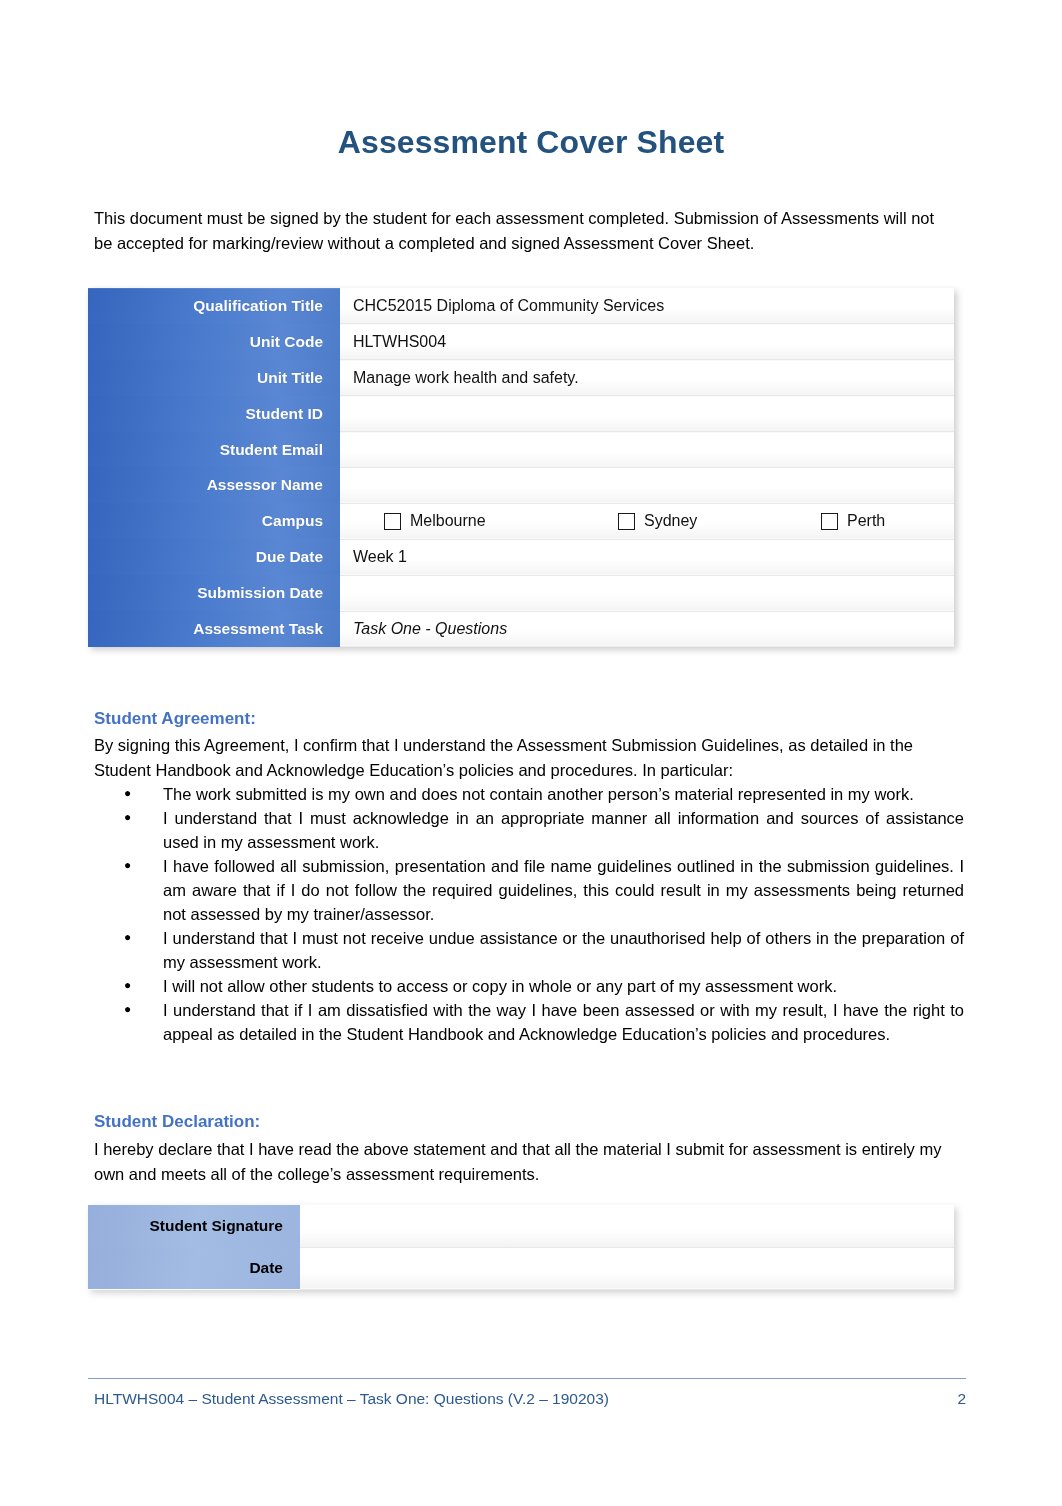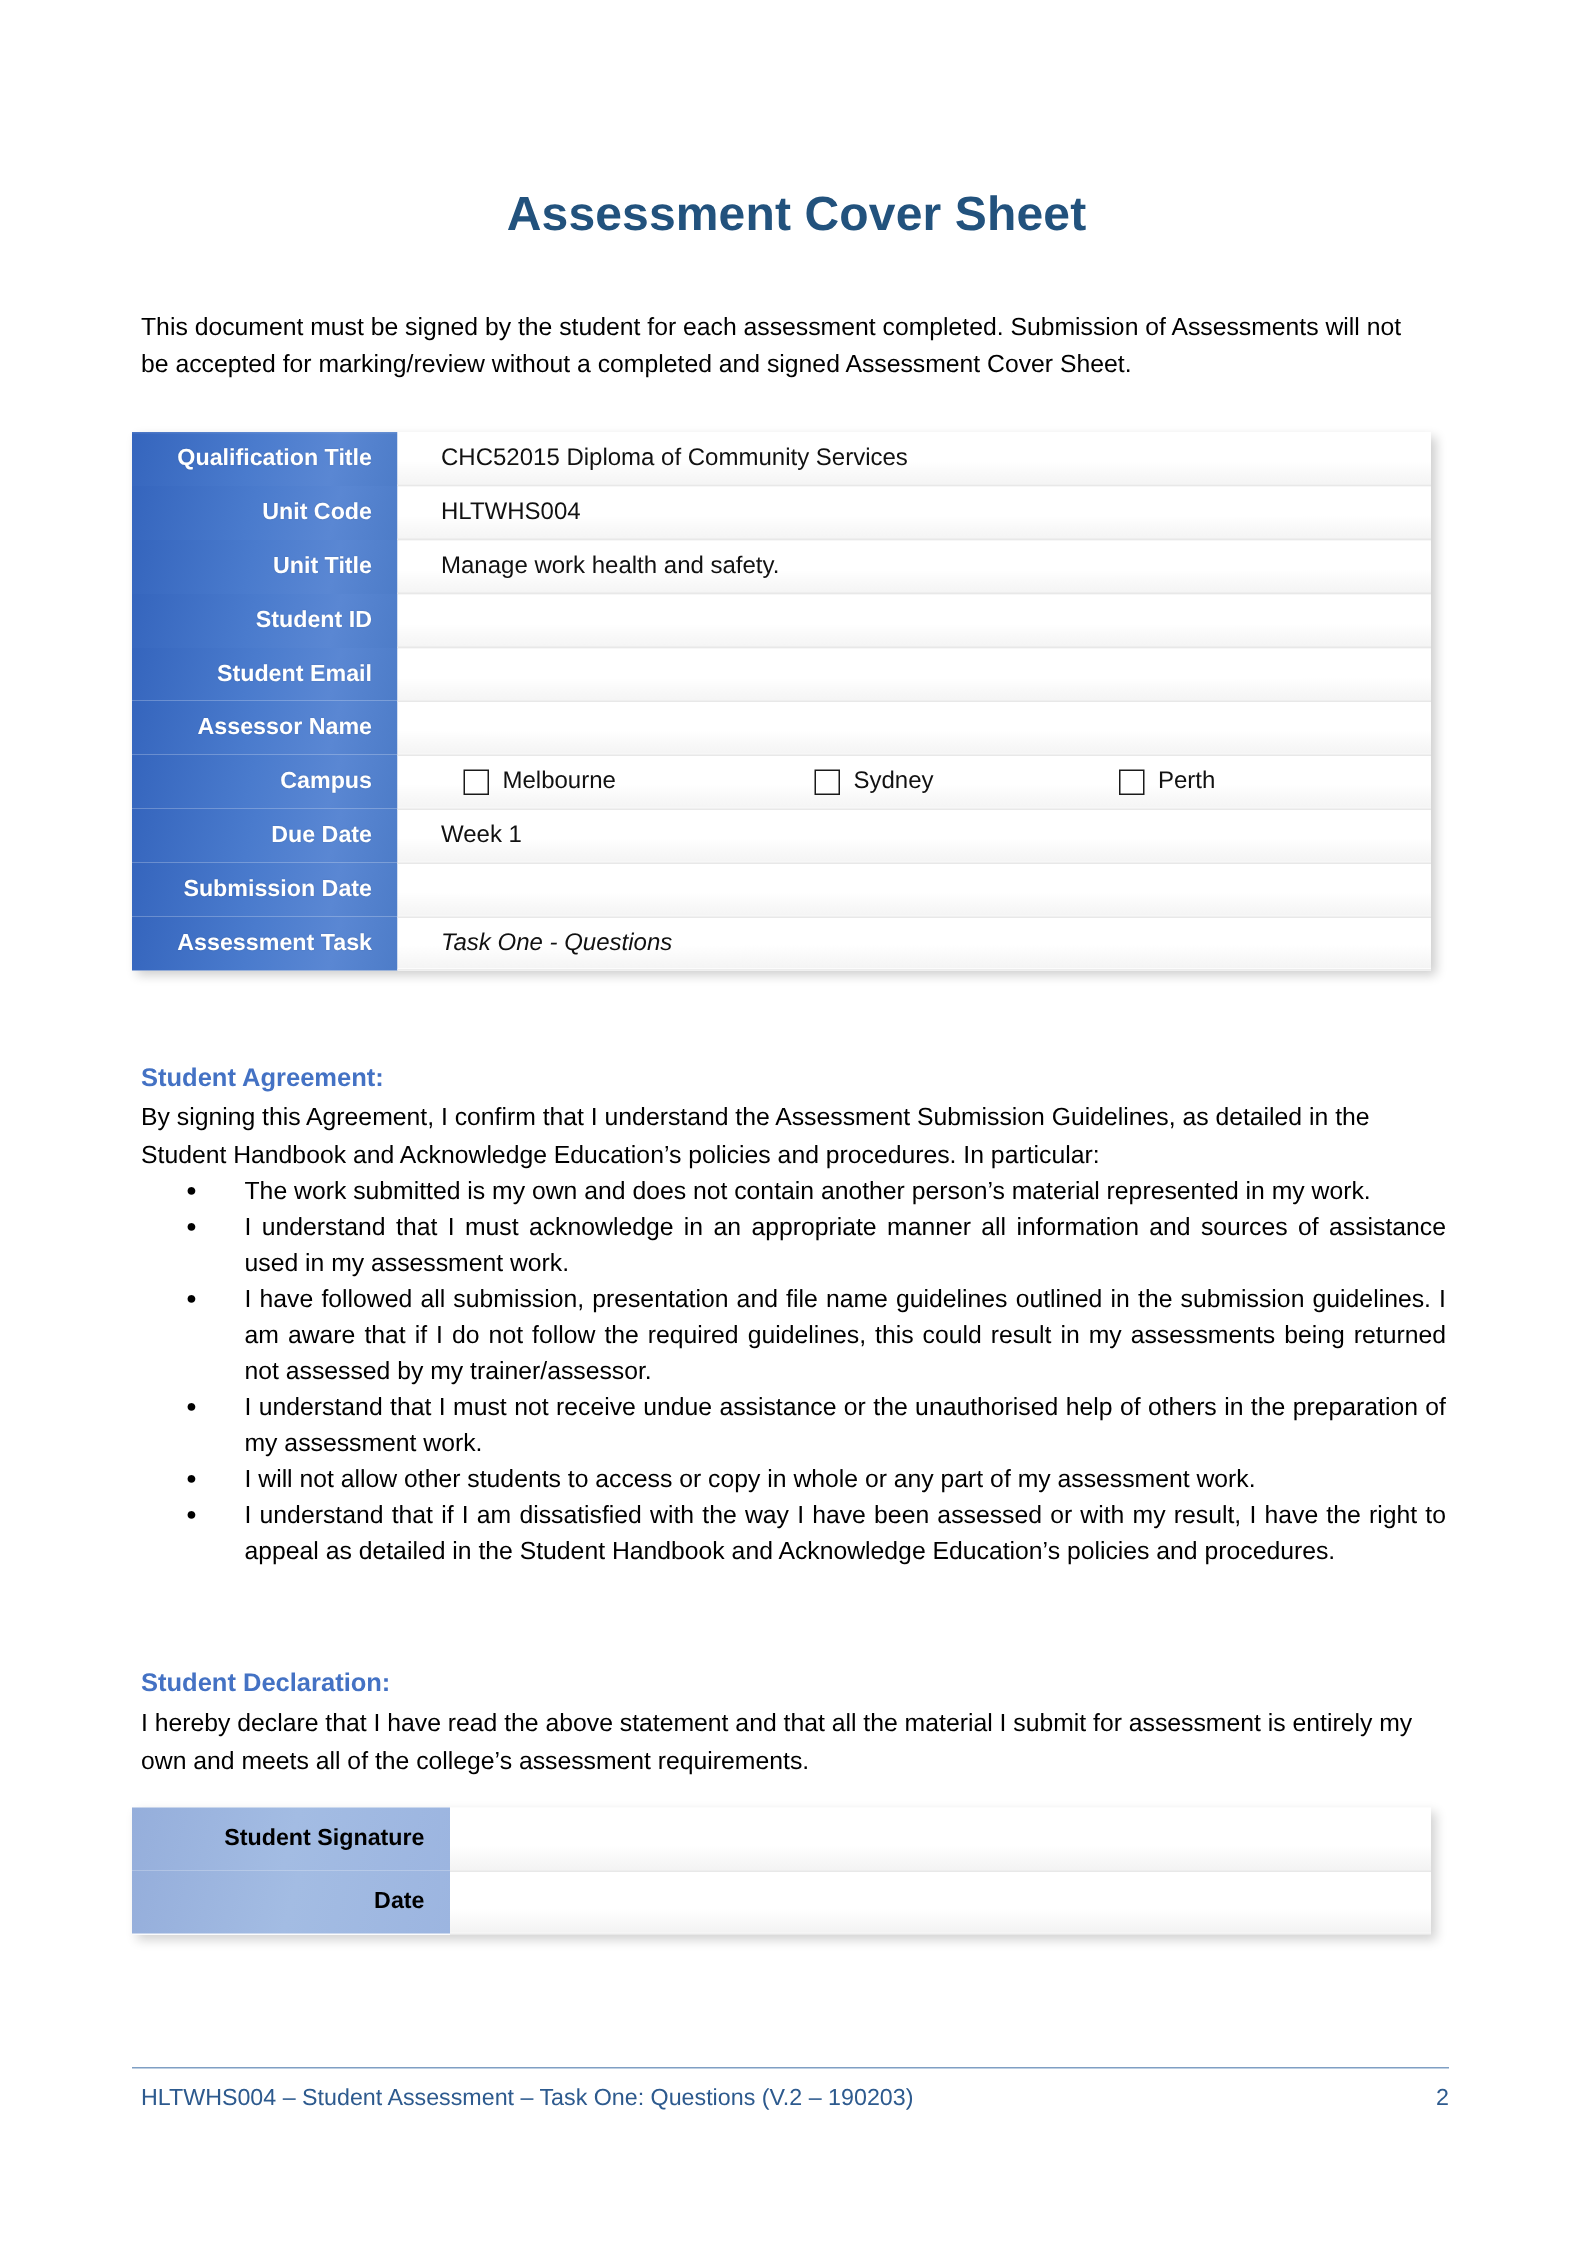--- a/index.html
+++ b/index.html
@@ -57,36 +57,36 @@
     box-shadow: 3px 3px 7px rgba(0,0,0,0.20);
     background: #fbfbfb;
   }
   .info-table tr { height: 35.9px; }
   .info-table td {
     padding: 0;
     vertical-align: middle;
     border: none;
   }
   .info-table td.lbl {
-    width: 177px;
+    width: 252px;
     background: linear-gradient(105deg, #3565bd 0%, #4a7bcd 45%, #5a87d3 75%, #4d7cc8 100%);
     color: #ffffff;
     font-weight: bold;
     font-size: 15.5px;
     text-align: right;
     padding-right: 17px;
     box-sizing: border-box;
     text-shadow: 0 0 1px rgba(0,0,0,0.18);
   }
   .info-table tr:first-child td.lbl { box-shadow: inset 0 1px 0 rgba(255,255,255,0.10); }
   .info-table td.val {
     background: #fafafa;
     font-size: 16px;
     color: #111;
-    padding-left: 29px;
+    padding-left: 13px;
     border-bottom: 1px solid #e8e8e8;
     box-sizing: border-box;
   }
   .info-table tr:last-child td.val { border-bottom: 1px solid #ececec; font-style: italic; }
   .info-table td.val.inner-band {
     background: linear-gradient(to bottom, #ffffff 0%, #ffffff 55%, #f4f4f4 100%);
   }
 
   
   .campus-row-cell { padding-left: 0 !important; }

